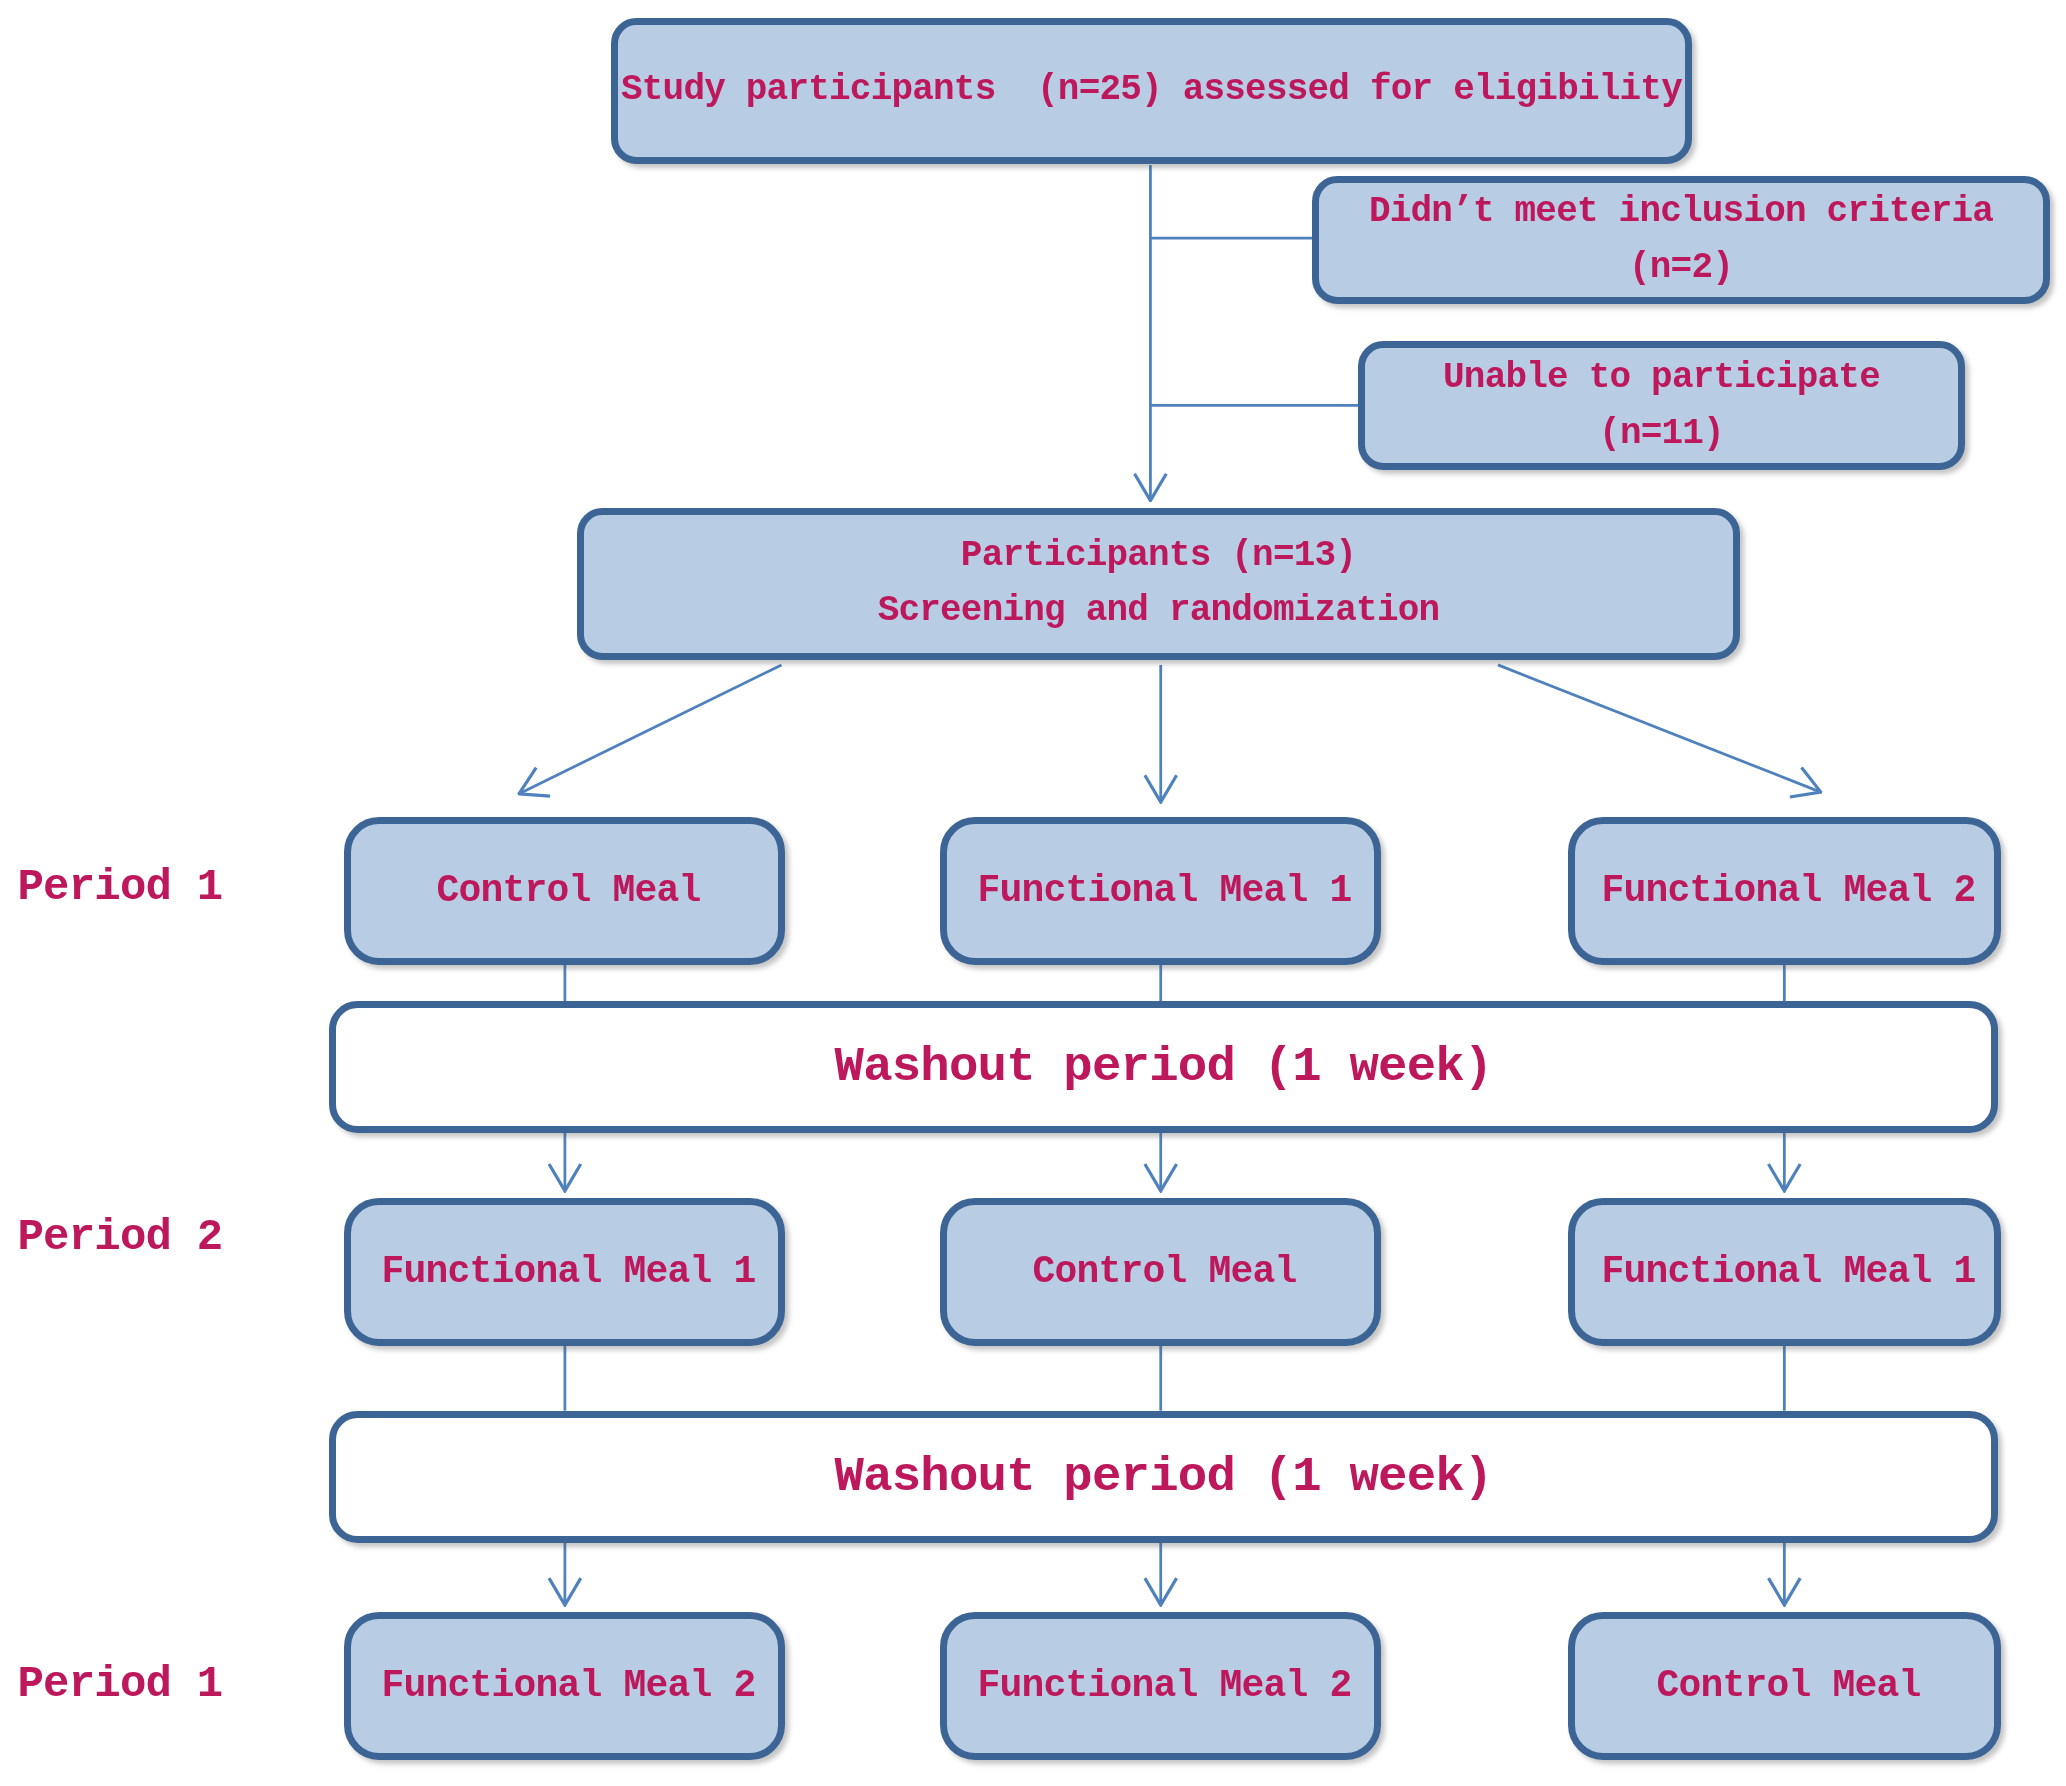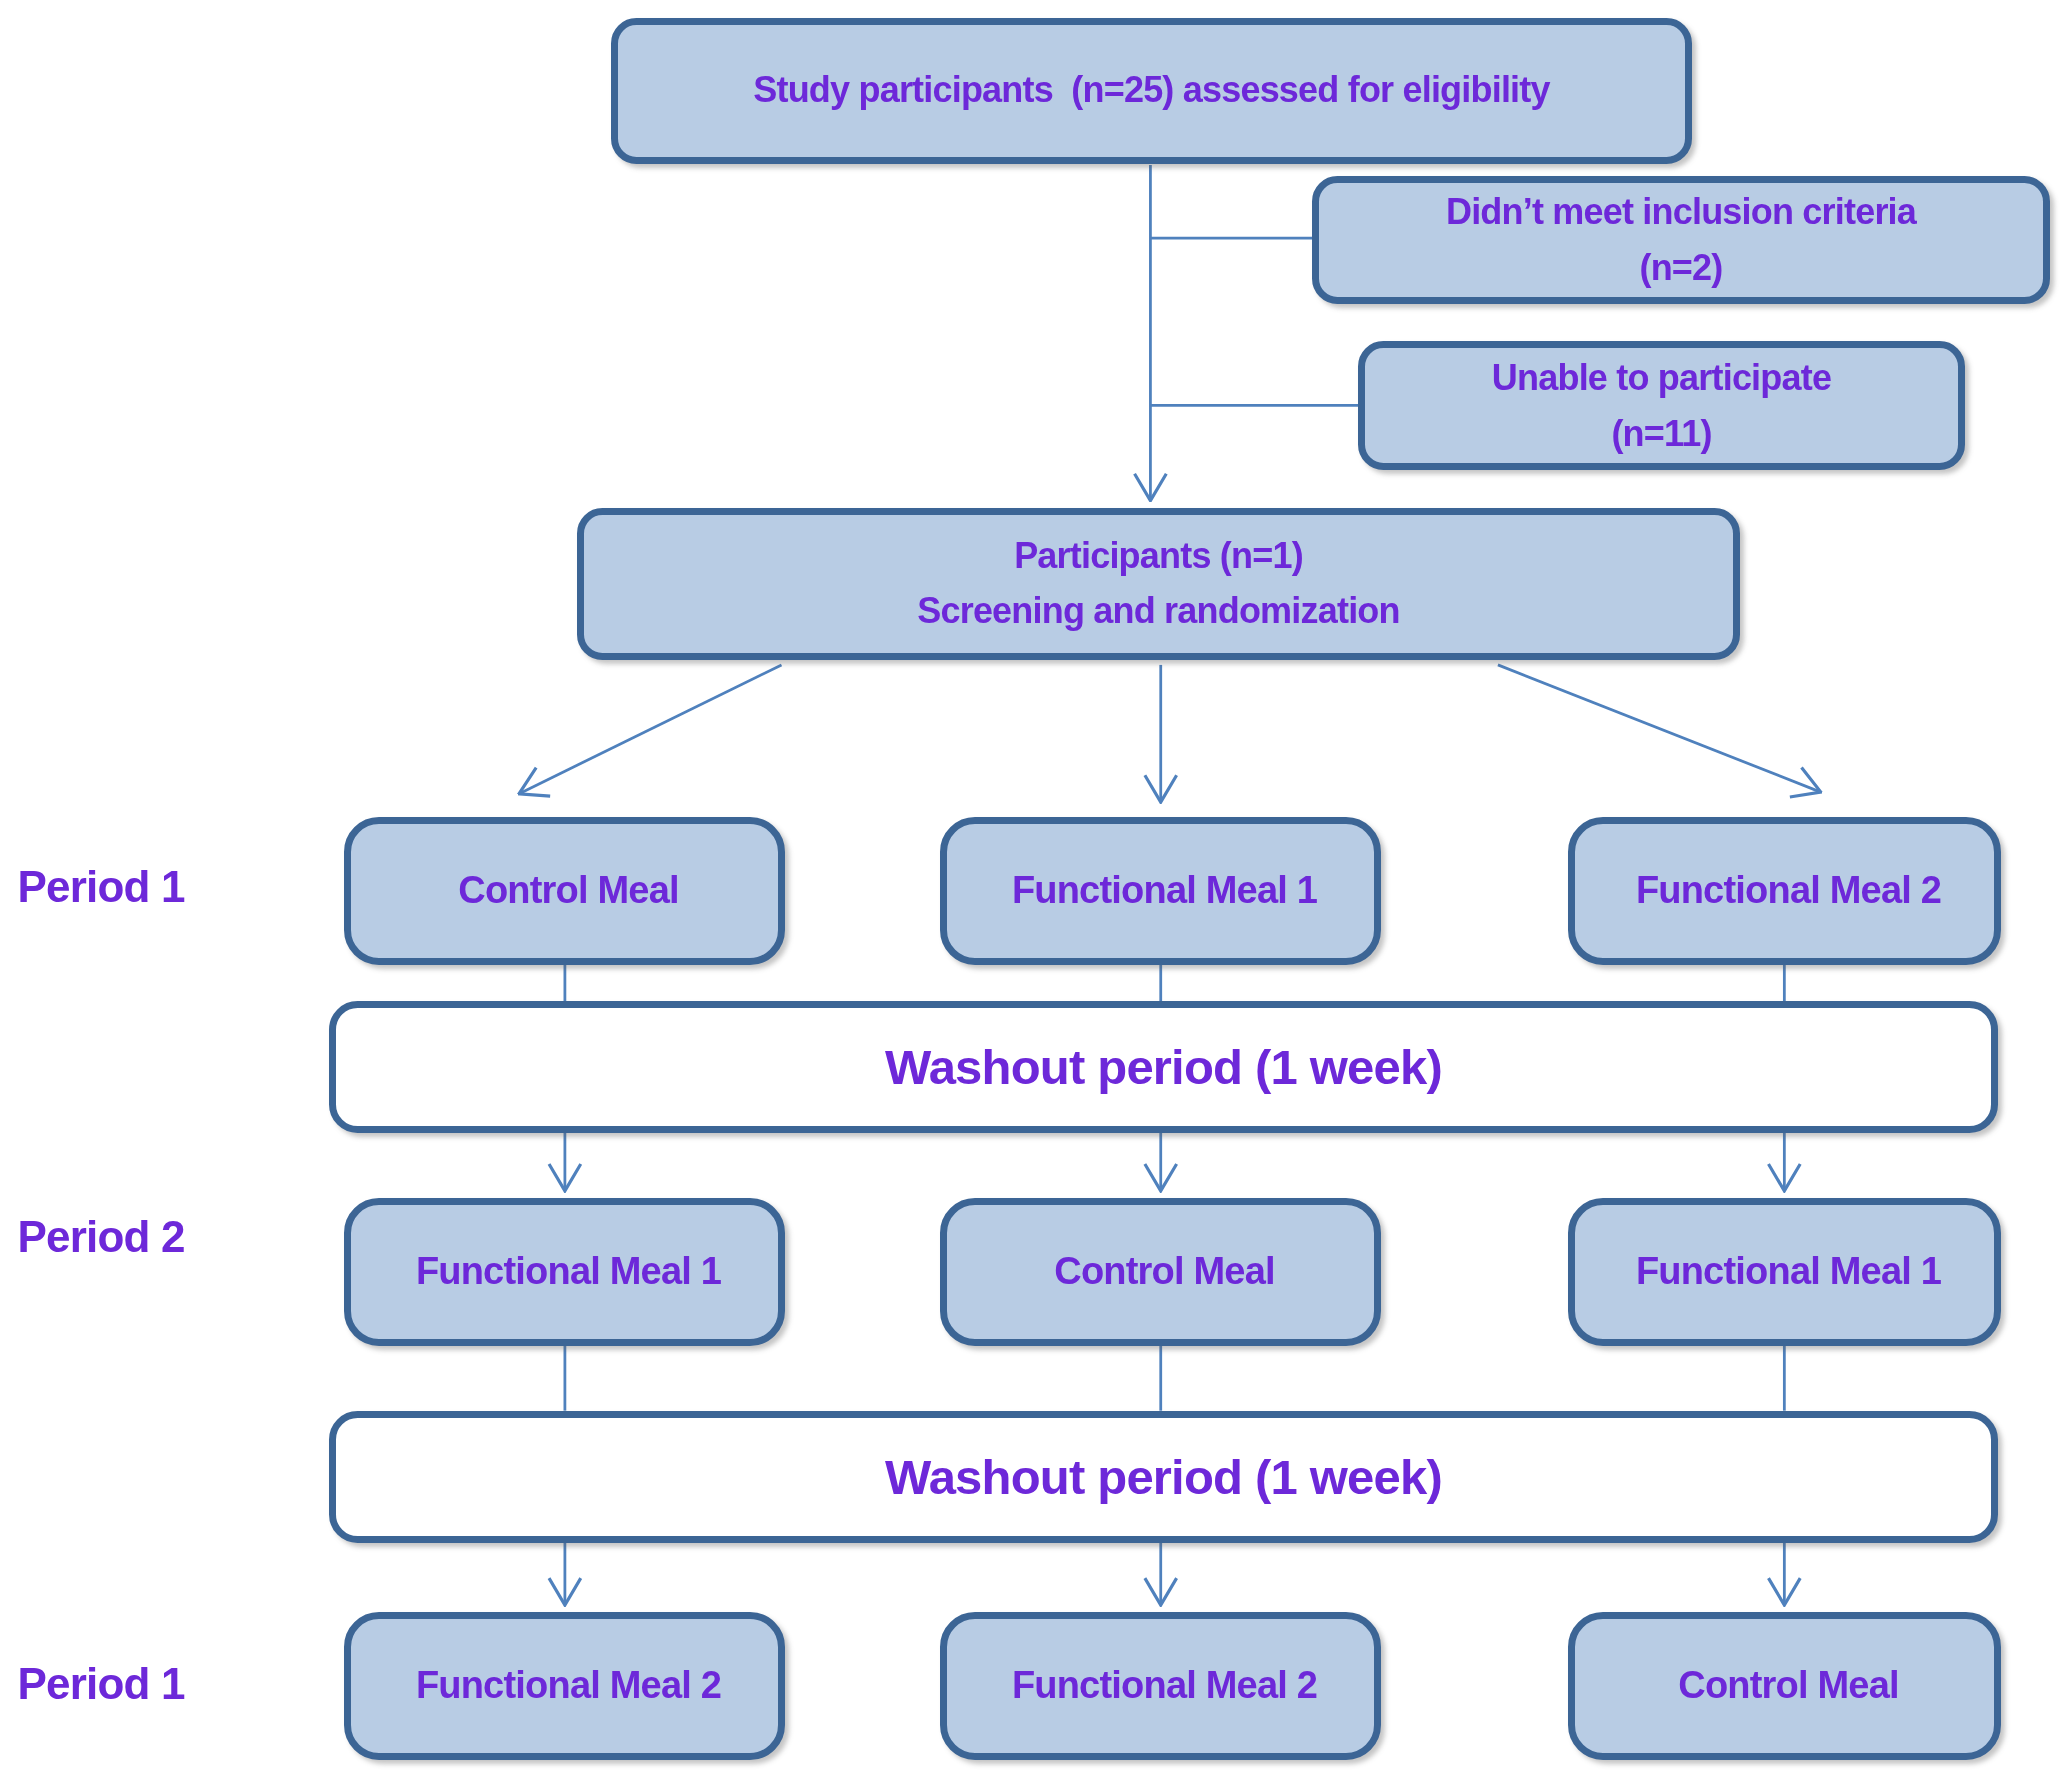--- a/index.html
+++ b/index.html
@@ -1,22 +1,22 @@
 <!DOCTYPE html>
 <html style="font-size:12.7px"><head>
 <meta charset="utf-8">
 <style>
   html,body{margin:0;padding:0;background:#ffffff;}
   #canvas{
     position:relative;
     width:2066px;height:1786px;
     background:#ffffff;
-    font-family:Liberation Sans, sans-serif;
+    font-family:Liberation Mono, monospace;
     font-weight:bold;
-    color:#6d28d9;
+    color:#be185d;
     overflow:hidden;
   }
   #connectors{position:absolute;left:0;top:0;width:2066px;height:1786px;pointer-events:none;}
   .conn{stroke:#4f81bd;stroke-width:3.5;fill:none;}
   .box{
     position:absolute;box-sizing:border-box;
     background:#b8cce4;
     border:7.1px solid #3c6595;
     border-radius:25.4px;
     display:flex;flex-direction:column;align-items:center;justify-content:center;
@@ -86,21 +86,21 @@
     <div class="bline">Didn’t meet inclusion criteria</div>
     <div class="bline">(n=2)</div>
   </div>
 
   <div class="box side-node" style="left:1358px;top:341px;width:607px;height:129px;">
     <div class="bline">Unable to participate</div>
     <div class="bline">(n=11)</div>
   </div>
 
   <div class="box big-node" style="left:577px;top:508px;width:1163px;height:152px;">
-    <div class="bline">Participants (n=1)</div>
+    <div class="bline">Participants (n=13)</div>
     <div class="bline">Screening and randomization</div>
   </div>
 
   <div class="period-label" style="top:887px;">Period 1</div>
   <div class="period-label" style="top:1231px;margin-top:6px;">Period 2</div>
   <div class="period-label" style="top:1684px;">Period 1</div>
 
   <div class="box meal" style="left:344px;top:817px;width:441px;height:148px;">
     <div class="bline">Control Meal</div>
   </div>

